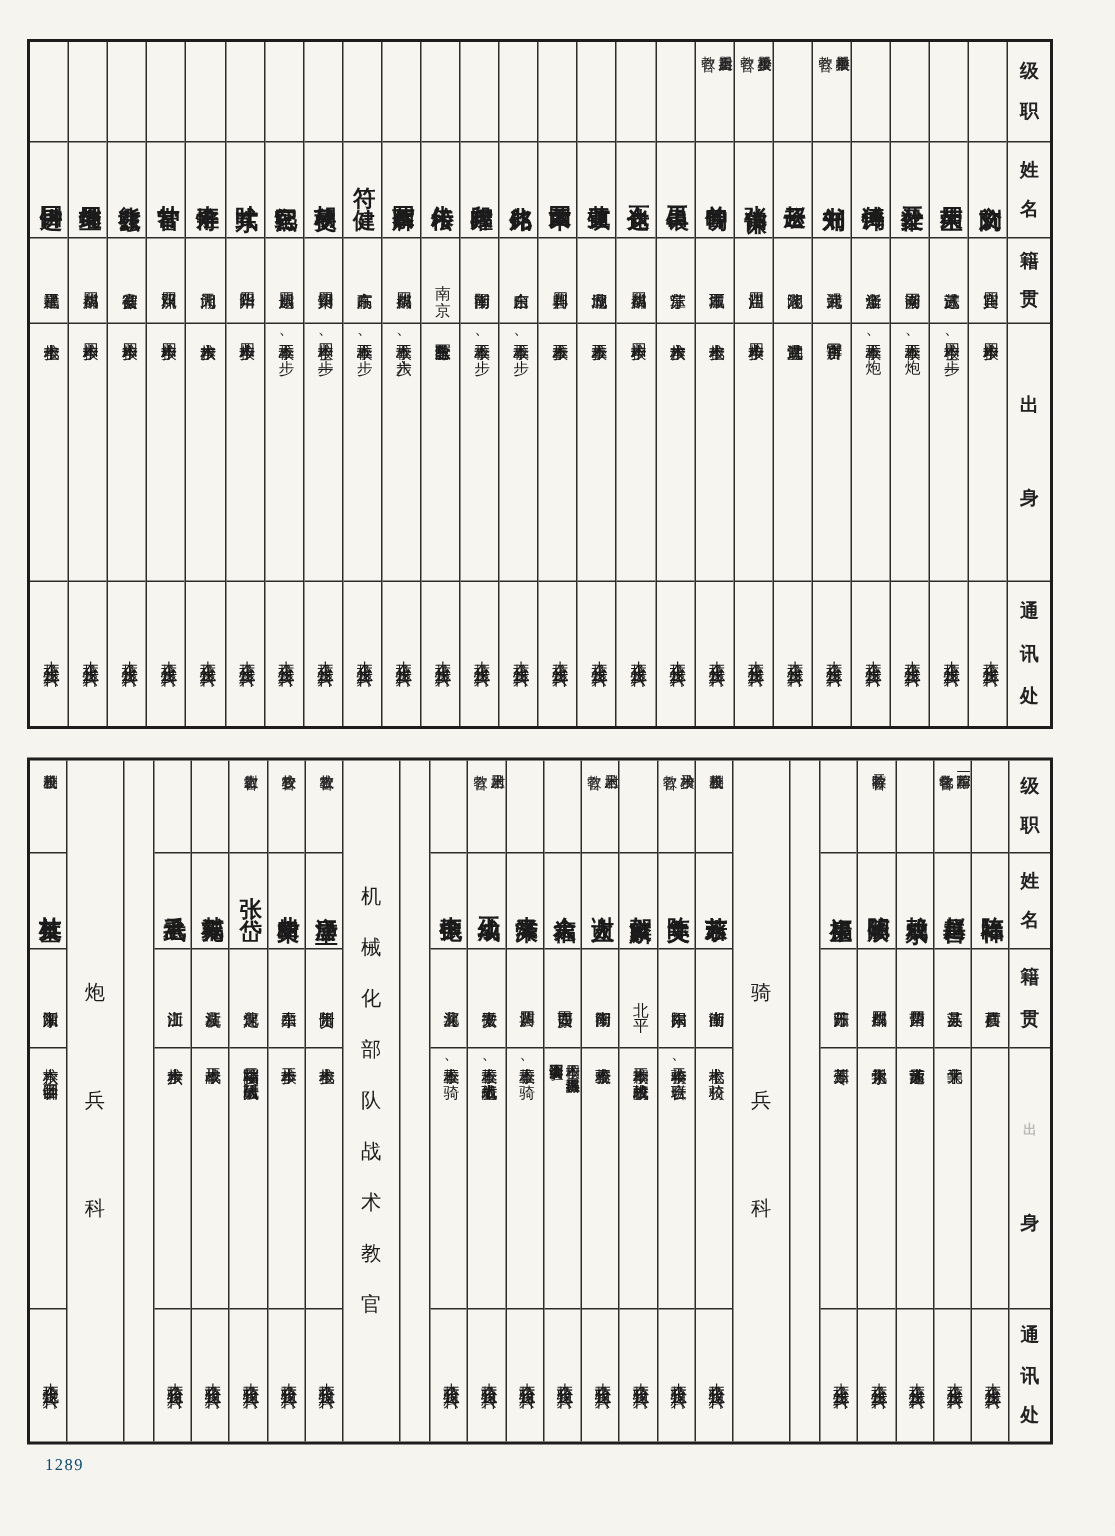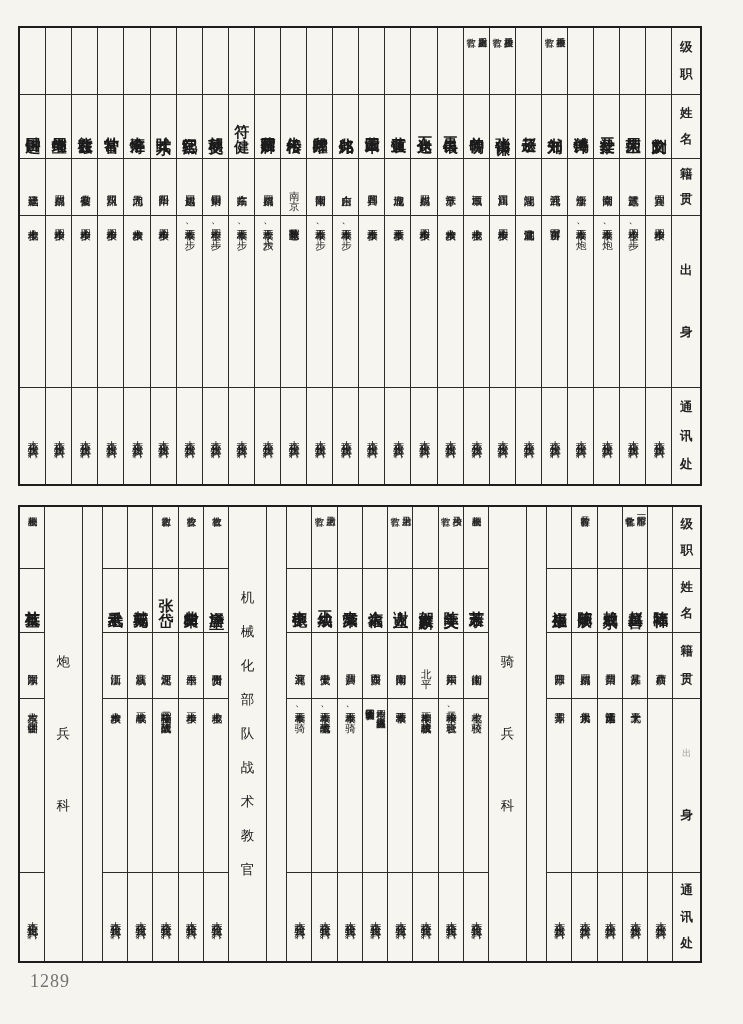--- a/index.html
+++ b/index.html
@@ -66,21 +66,21 @@
   .cell.sec{flex:1;border-bottom:none;}
   .secwrap{display:flex;flex-direction:column;justify-content:center;align-items:center;
       height:100%;width:100%;font-size:13.5px;color:#1d1d1d;}
   .secwrap.g3 span{margin:27px 0;}
   .secwrap.g9 span{margin:8px 0;}
 
   .cell.blank{flex:1;border-bottom:none;}
 
   .pageno{
     position:absolute;left:30px;top:971px;
-    font-size:18px;letter-spacing:1px;color:#737373;
+    font-size:11px;letter-spacing:1px;color:#0c4a6e;
     font-family:"Liberation Serif","DejaVu Serif",serif;
   }
 </style>
 </head>
 <body>
 
 <div class="page">
   <div class="rtable top" id="top-table">
       <div class="col header">
         <div class="cell rank">

